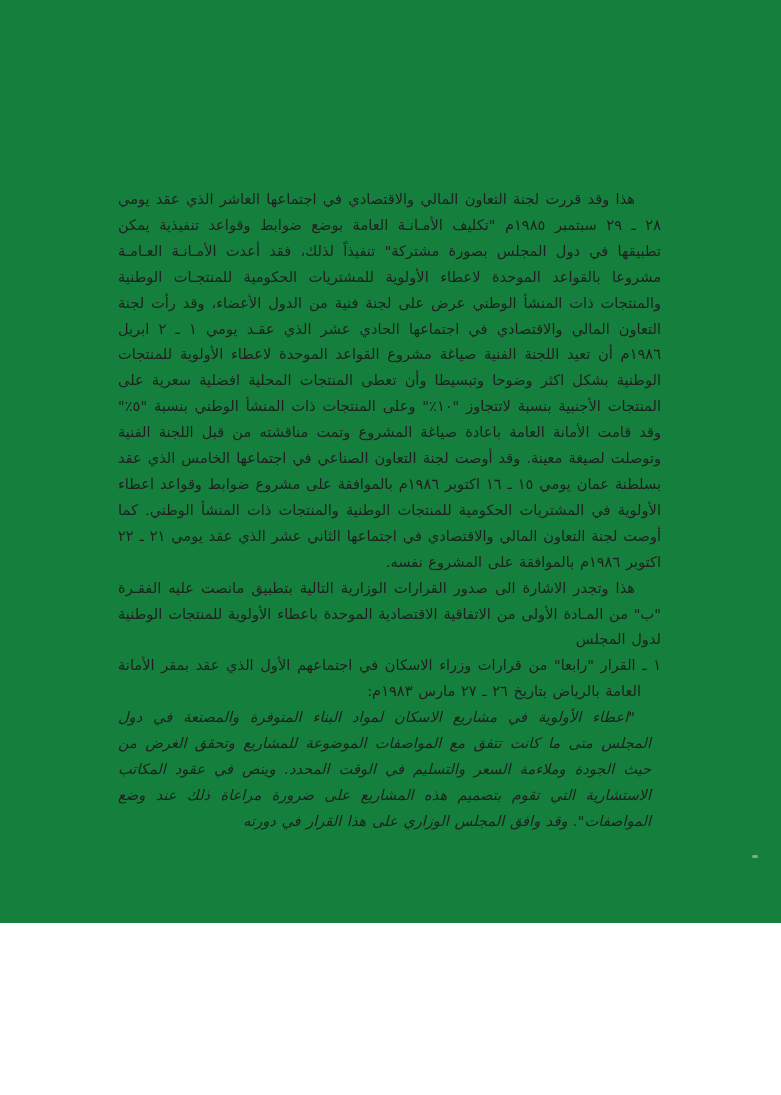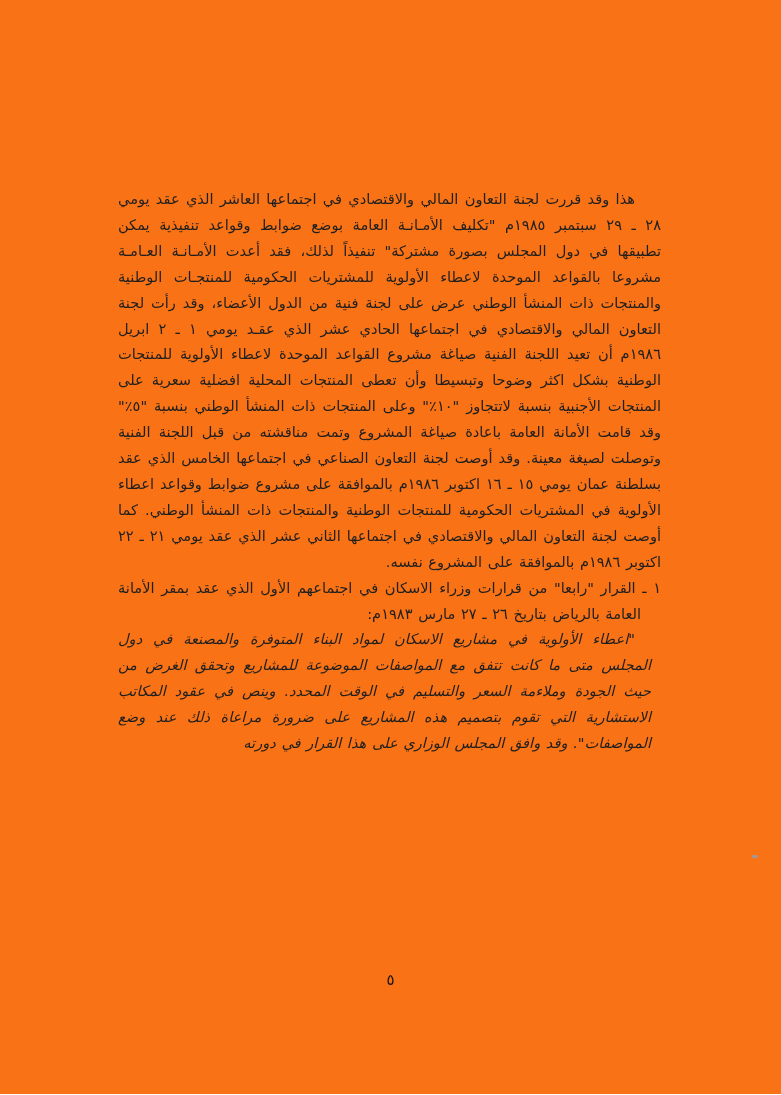--- a/index.html
+++ b/index.html
@@ -1,21 +1,21 @@
 <!DOCTYPE html>
 <html><head>
 <meta charset="utf-8">
 <style>
   * { box-sizing: border-box; }
   html, body { margin: 0; padding: 0; background: #ffffff; }
   .page {
     position: relative;
     width: 781px;
-    height: 1094px;
-    background: #f97316;
+    height: 923px;
+    background: #15803d;
     overflow: hidden;
     font-family: "DejaVu Sans", sans-serif;
     color: #1f1f1f;
   }
   .text-block {
     position: absolute;
     top: 186px;
     right: 120px;
     width: 543px;
     direction: rtl;
@@ -54,20 +54,21 @@
     border-radius: 2px;
   }
 </style>
 </head>
 <body>
 
 <div class="page">
 
   <div class="text-block" dir="rtl" lang="ar">
     <p class="para indent">هذا وقد قررت لجنة التعاون المالي والاقتصادي في اجتماعها العاشر الذي عقد يومي ٢٨ ـ ٢٩ سبتمبر ١٩٨٥م "تكليف الأمـانـة العامة بوضع ضوابط وقواعد تنفيذية يمكن تطبيقها في دول المجلس بصورة مشتركة" تنفيذاً لذلك، فقد أعدت الأمـانـة العـامـة مشروعا بالقواعد الموحدة لاعطاء الأولوية للمشتريات الحكومية للمنتجـات الوطنية والمنتجات ذات المنشأ الوطني عرض على لجنة فنية من الدول الأعضاء، وقد رأت لجنة التعاون المالي والاقتصادي في اجتماعها الحادي عشر الذي عقـد يومي ١ ـ ٢ ابريل ١٩٨٦م أن تعيد اللجنة الفنية صياغة مشروع القواعد الموحدة لاعطاء الأولوية للمنتجات الوطنية بشكل اكثر وضوحا وتبسيطا وأن تعطى المنتجات المحلية افضلية سعرية على المنتجات الأجنبية بنسبة لاتتجاوز "١٠٪" وعلى المنتجات ذات المنشأ الوطني بنسبة "٥٪" وقد قامت الأمانة العامة باعادة صياغة المشروع وتمت مناقشته من قبل اللجنة الفنية وتوصلت لصيغة معينة. وقد أوصت لجنة التعاون الصناعي في اجتماعها الخامس الذي عقد بسلطنة عمان يومي ١٥ ـ ١٦ اكتوبر ١٩٨٦م بالموافقة على مشروع ضوابط وقواعد اعطاء الأولوية في المشتريات الحكومية للمنتجات الوطنية والمنتجات ذات المنشأ الوطني. كما أوصت لجنة التعاون المالي والاقتصادي في اجتماعها الثاني عشر الذي عقد يومي ٢١ ـ ٢٢ اكتوبر ١٩٨٦م بالموافقة على المشروع نفسه.</p>
+    <p class="para indent">هذا وتجدر الاشارة الى صدور القرارات الوزارية التالية بتطبيق مانصت عليه الفقـرة "ب" من المـادة الأولى من الاتفاقية الاقتصادية الموحدة باعطاء الأولوية للمنتجات الوطنية لدول المجلس</p>
     <p class="para hanging">١ ـ القرار "رابعا" من قرارات وزراء الاسكان في اجتماعهم الأول الذي عقد بمقر الأمانة العامة بالرياض بتاريخ ٢٦ ـ ٢٧ مارس ١٩٨٣م:</p>
     <p class="para quote">"اعطاء الأولوية في مشاريع الاسكان لمواد البناء المتوفرة والمصنعة في دول المجلس متى ما كانت تتفق مع المواصفات الموضوعة للمشاريع وتحقق الغرض من حيث الجودة وملاءمة السعر والتسليم في الوقت المحدد. وينص في عقود المكاتب الاستشارية التي تقوم بتصميم هذه المشاريع على ضرورة مراعاة ذلك عند وضع المواصفات". وقد وافق المجلس الوزاري على هذا القرار في دورته</p>
   </div>
 
   <div class="page-number">٥</div>
 
   <div class="speck"></div>
 
 </div>
 

